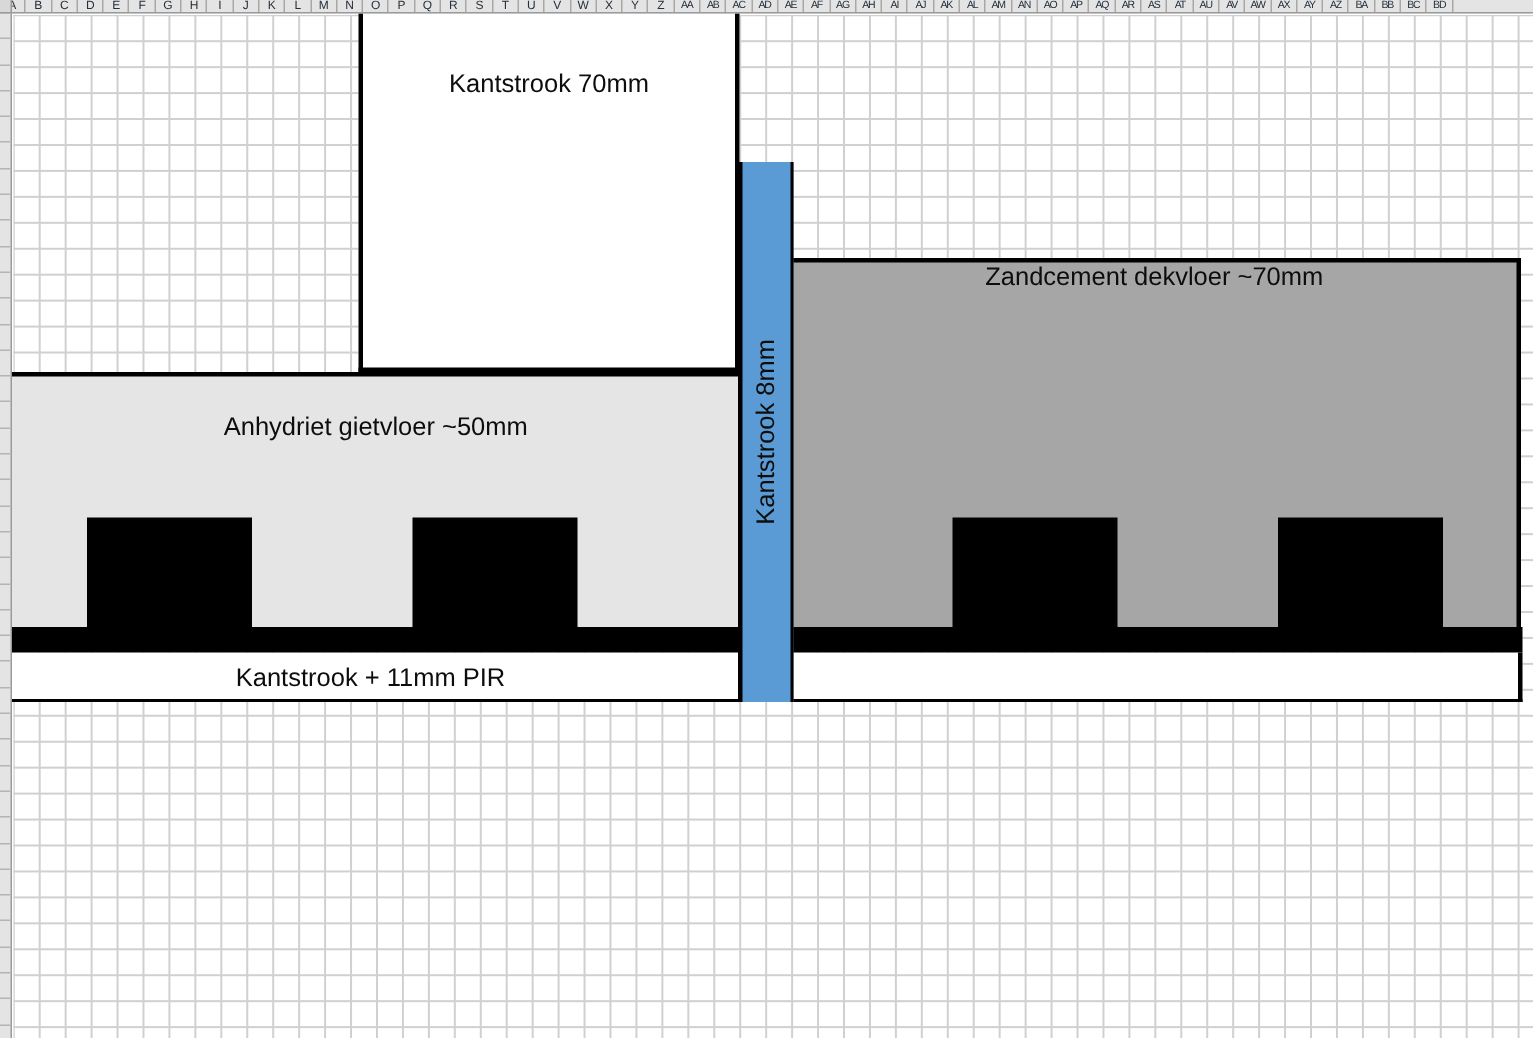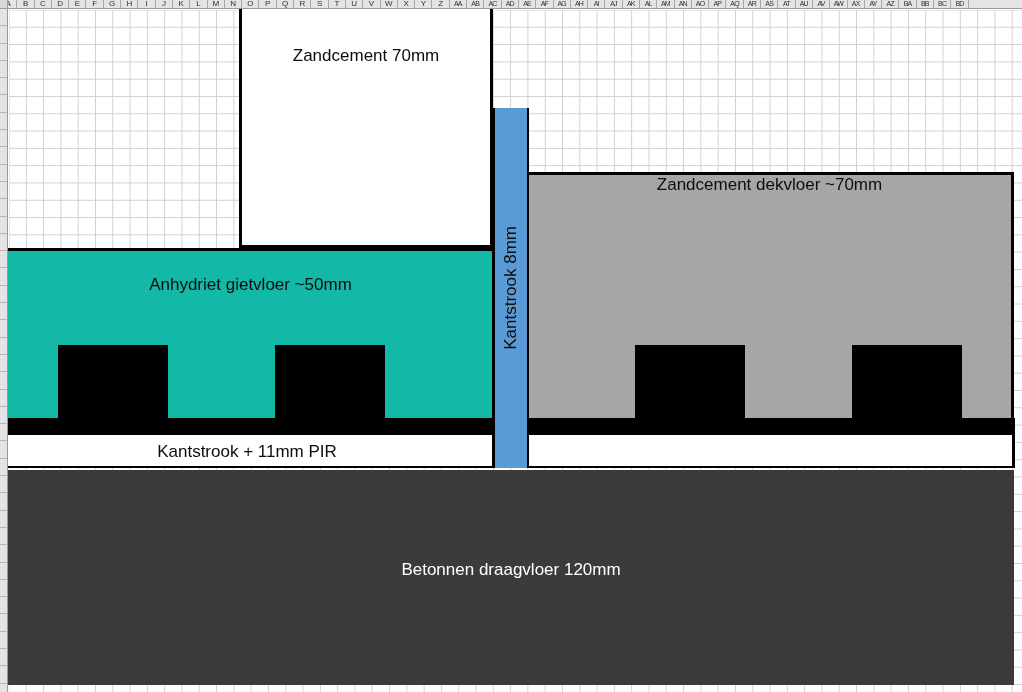--- a/index.html
+++ b/index.html
@@ -132,21 +132,21 @@
     padding-top: 50px;
     align-items: flex-start;
   }
 
   
   .anhydriet {
     left: 8px;
     top: 248px;
     width: 485px;
     height: 172px;
-    background: #14b8a6;
+    background: #e5e5e5;
     border-top: 3px solid #000000;
     align-items: flex-start;
     padding-top: 24px;
   }
 
   
   .zandcement {
     left: 528px;
     top: 172px;
     width: 486px;
@@ -252,21 +252,21 @@
 </head>
 <body>
 
 <div id="sheet">
 
   <div class="grid-area"></div>
 
   <div class="shapes">
 
     <div class="shape cellenbeton">
-      <span>Zandcement 70mm</span>
+      <span>Kantstrook 70mm</span>
     </div>
 
     <div class="shape anhydriet">
       <span>Anhydriet gietvloer ~50mm</span>
     </div>
 
     <div class="shape zandcement">
       <span>Zandcement dekvloer ~70mm</span>
     </div>
 
@@ -280,23 +280,20 @@
     <div class="shape black-band-right"></div>
 
     <div class="shape noppen-left"></div>
     <div class="shape noppen-right"></div>
     <div class="noppen-label">Kantstrook + 11mm PIR</div>
 
     <div class="shape kantstrook">
       <span class="vlabel">Kantstrook 8mm</span>
     </div>
 
-    <div class="shape draagvloer">
-      <span>Betonnen draagvloer 120mm</span>
-    </div>
 
   </div>
 
   <div class="col-header-strip" id="colHeaders">
       <div class="col-head" style="width: 17.3px; flex: 0 0 17.3px;">A</div>
       <div class="col-head" style="width: 17.3px; flex: 0 0 17.3px;">B</div>
       <div class="col-head" style="width: 17.3px; flex: 0 0 17.3px;">C</div>
       <div class="col-head" style="width: 17.3px; flex: 0 0 17.3px;">D</div>
       <div class="col-head" style="width: 17.3px; flex: 0 0 17.3px;">E</div>
       <div class="col-head" style="width: 17.3px; flex: 0 0 17.3px;">F</div>

